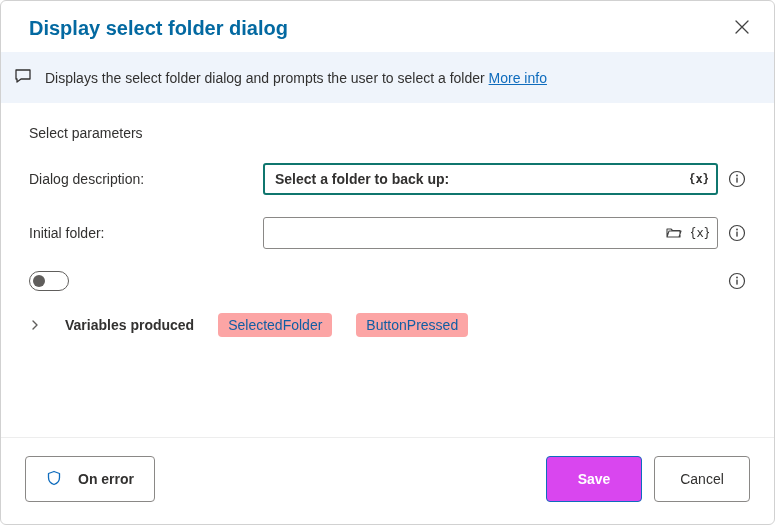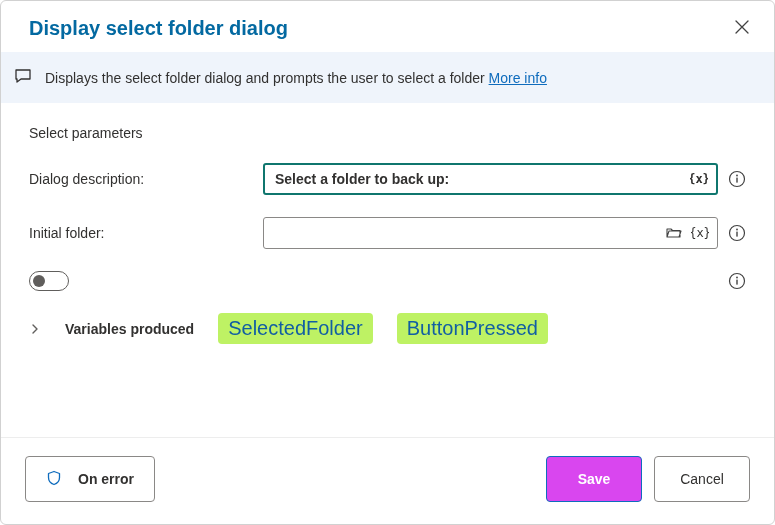--- a/index.html
+++ b/index.html
@@ -108,25 +108,25 @@
   }
   .variables-row {
     display: flex;
     align-items: center;
     gap: 24px;
     margin-top: 8px;
   }
   .variables-label { font-weight: 600; color: #323130; }
   .expand-chevron { cursor: pointer; color: #605e5c; display: inline-flex; }
   .chip {
-    background: #bef264;
+    background: #fca5a5;
     color: #115ea3;
     border-radius: 4px;
     padding: 4px 10px;
-    font-size: 20px;
+    font-size: 14px;
     cursor: pointer;
   }
   .footer {
     border-top: 1px solid #ededed;
     padding: 18px 24px 22px 24px;
     display: flex;
     align-items: center;
     gap: 12px;
   }
   .spacer { flex: 1; }

